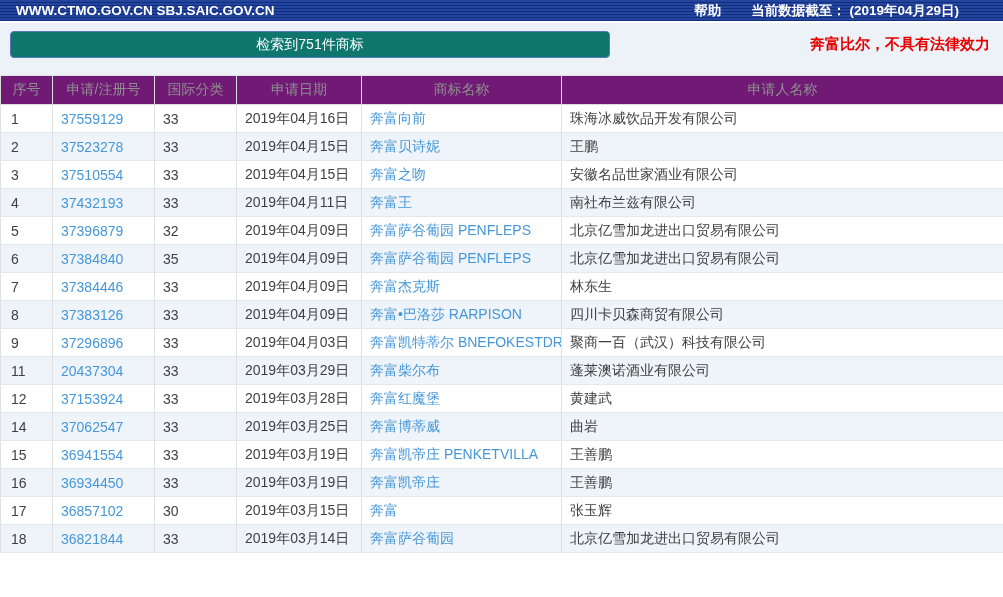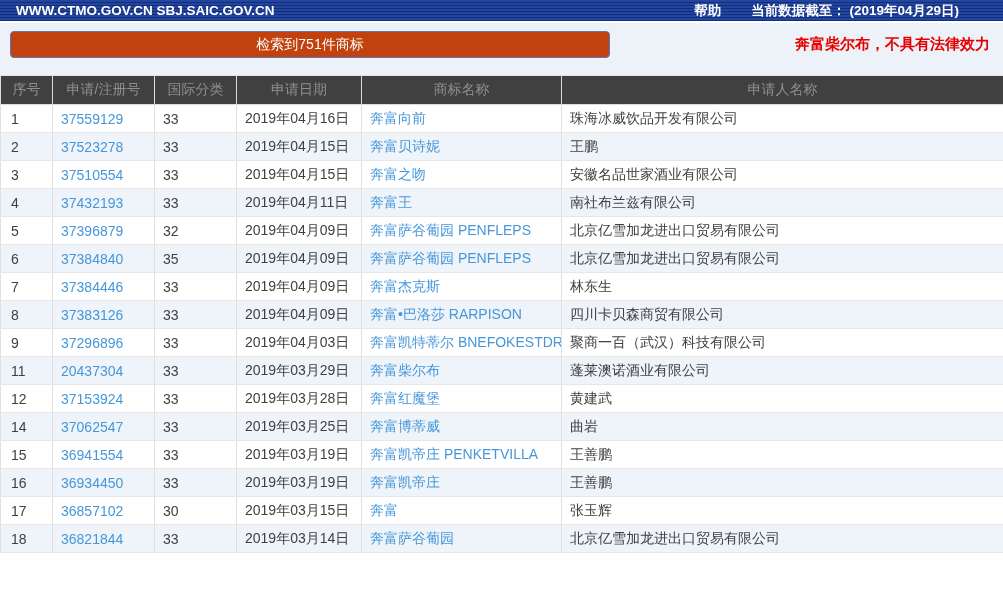--- a/index.html
+++ b/index.html
@@ -17,32 +17,32 @@
   }
   .topbar-right{ display:flex; align-items:center; gap:30px; padding-right:28px;}
   .topbar a{ color:#fff; text-decoration:none; cursor:pointer;font-family:Liberation Serif, serif;}
 
   
   .subbar{
     height:52px; background:#edf2f8; position:relative;
   }
   .result-pill{
     position:absolute; left:10px; top:8px; width:600px; height:27px;
-    background:#c2410c; border:1px solid #5478bc; border-radius:4px;
+    background:#0f766e; border:1px solid #5478bc; border-radius:4px;
     color:#fff; font-size:14px; display:flex; align-items:center; justify-content:center;
   }
   .disclaimer{
     position:absolute; right:13px; top:12px;
     color:#e60000; font-size:15px; font-weight:bold;
   }
 
   
   table{ width:1003px; border-collapse:collapse; table-layout:fixed; }
   th{
-    height:29px; background:#404040; color:#8f8f8f; font-weight:normal;
+    height:29px; background:#701a75; color:#8f8f8f; font-weight:normal;
     font-size:14px; text-align:center;
     border:1px solid #dcdcdc; border-top:1px solid #e4e4e4;margin-left:24px;
   }
   td{
     height:28px; font-size:14px; color:#404040;
     padding-left:8px; white-space:nowrap; overflow:hidden;
     border-right:1px solid #e0e0e0; border-bottom:1px solid #e6e6e6;
   }
   td:first-child{ border-left:1px solid #e0e0e0; padding-left:10px; }
   tbody tr:nth-child(even){ background:#eef4f9; }
@@ -54,21 +54,21 @@
 <div class="topbar">
   <span>WWW.CTMO.GOV.CN SBJ.SAIC.GOV.CN</span>
   <span class="topbar-right">
     <a>帮助</a>
     <span>当前数据截至： (2019年04月29日)</span>
   </span>
 </div>
 
 <div class="subbar">
   <div class="result-pill">检索到751件商标</div>
-  <div class="disclaimer">奔富柴尔布，不具有法律效力</div>
+  <div class="disclaimer">奔富比尔，不具有法律效力</div>
 </div>
 
 <table>
   <colgroup>
     <col style="width:52px">
       <col style="width:102px">
       <col style="width:82px">
     <col style="width:125px">
       <col style="width:200px">
       <col style="width:442px">

